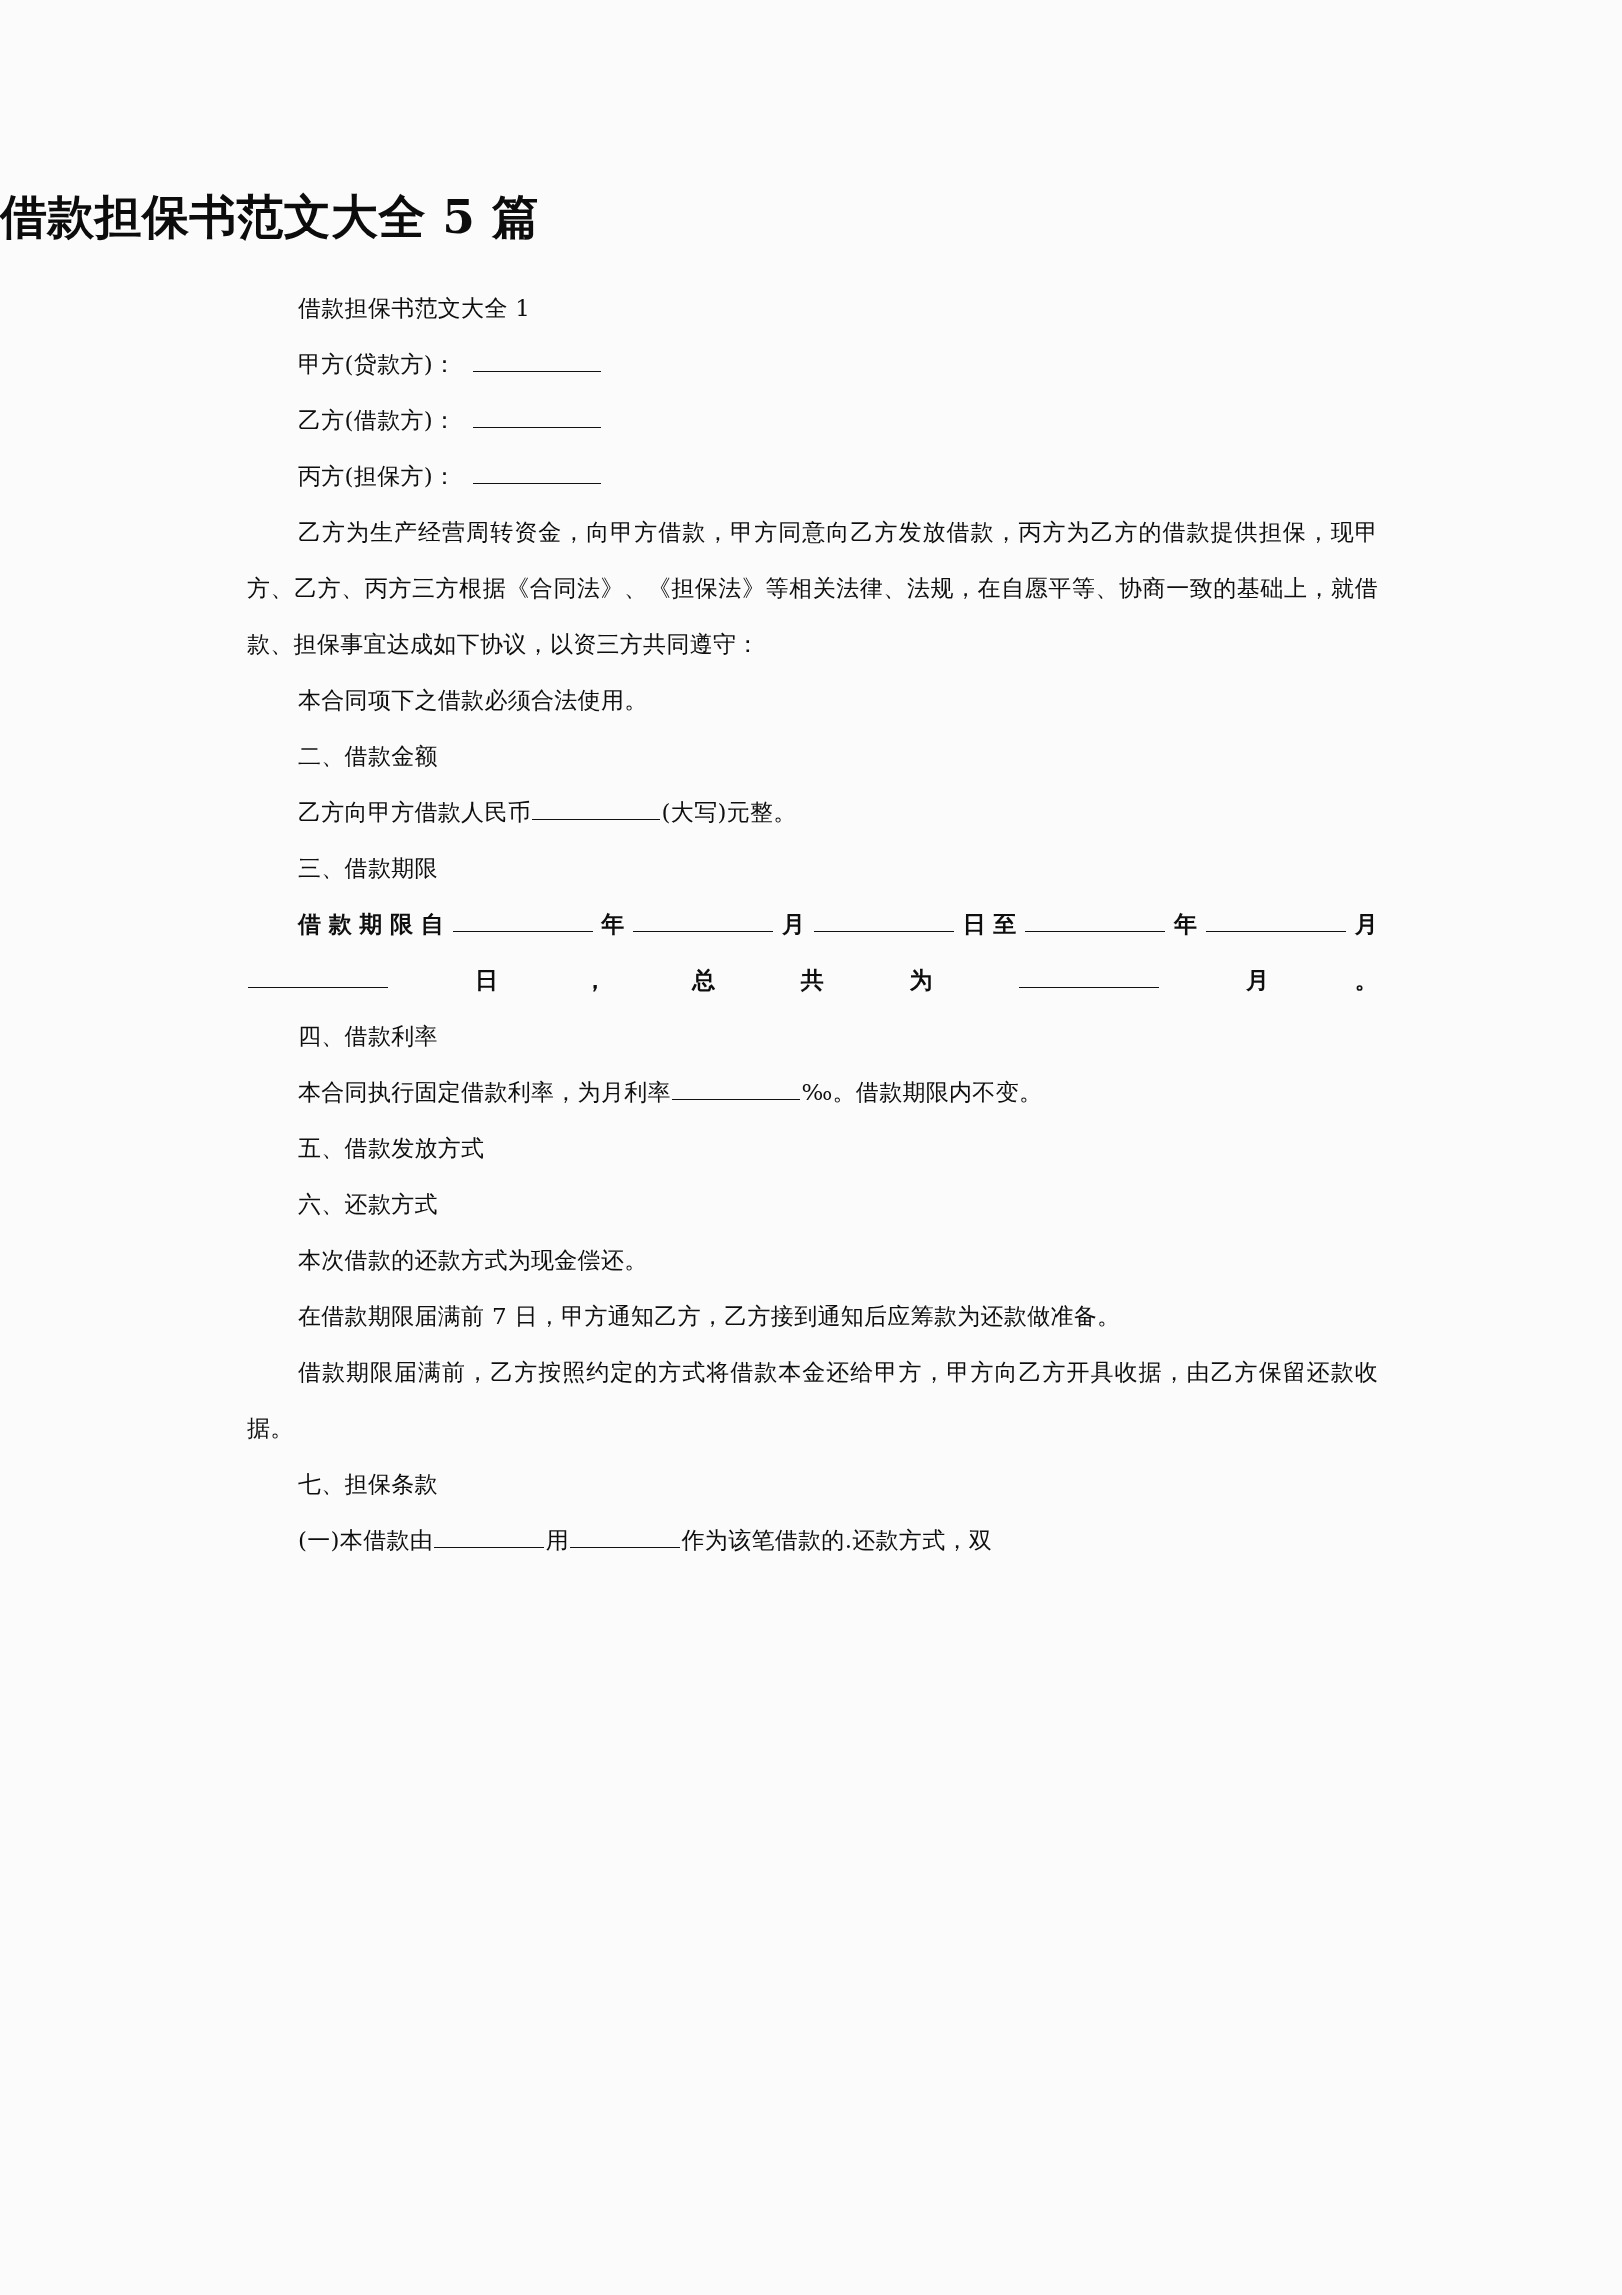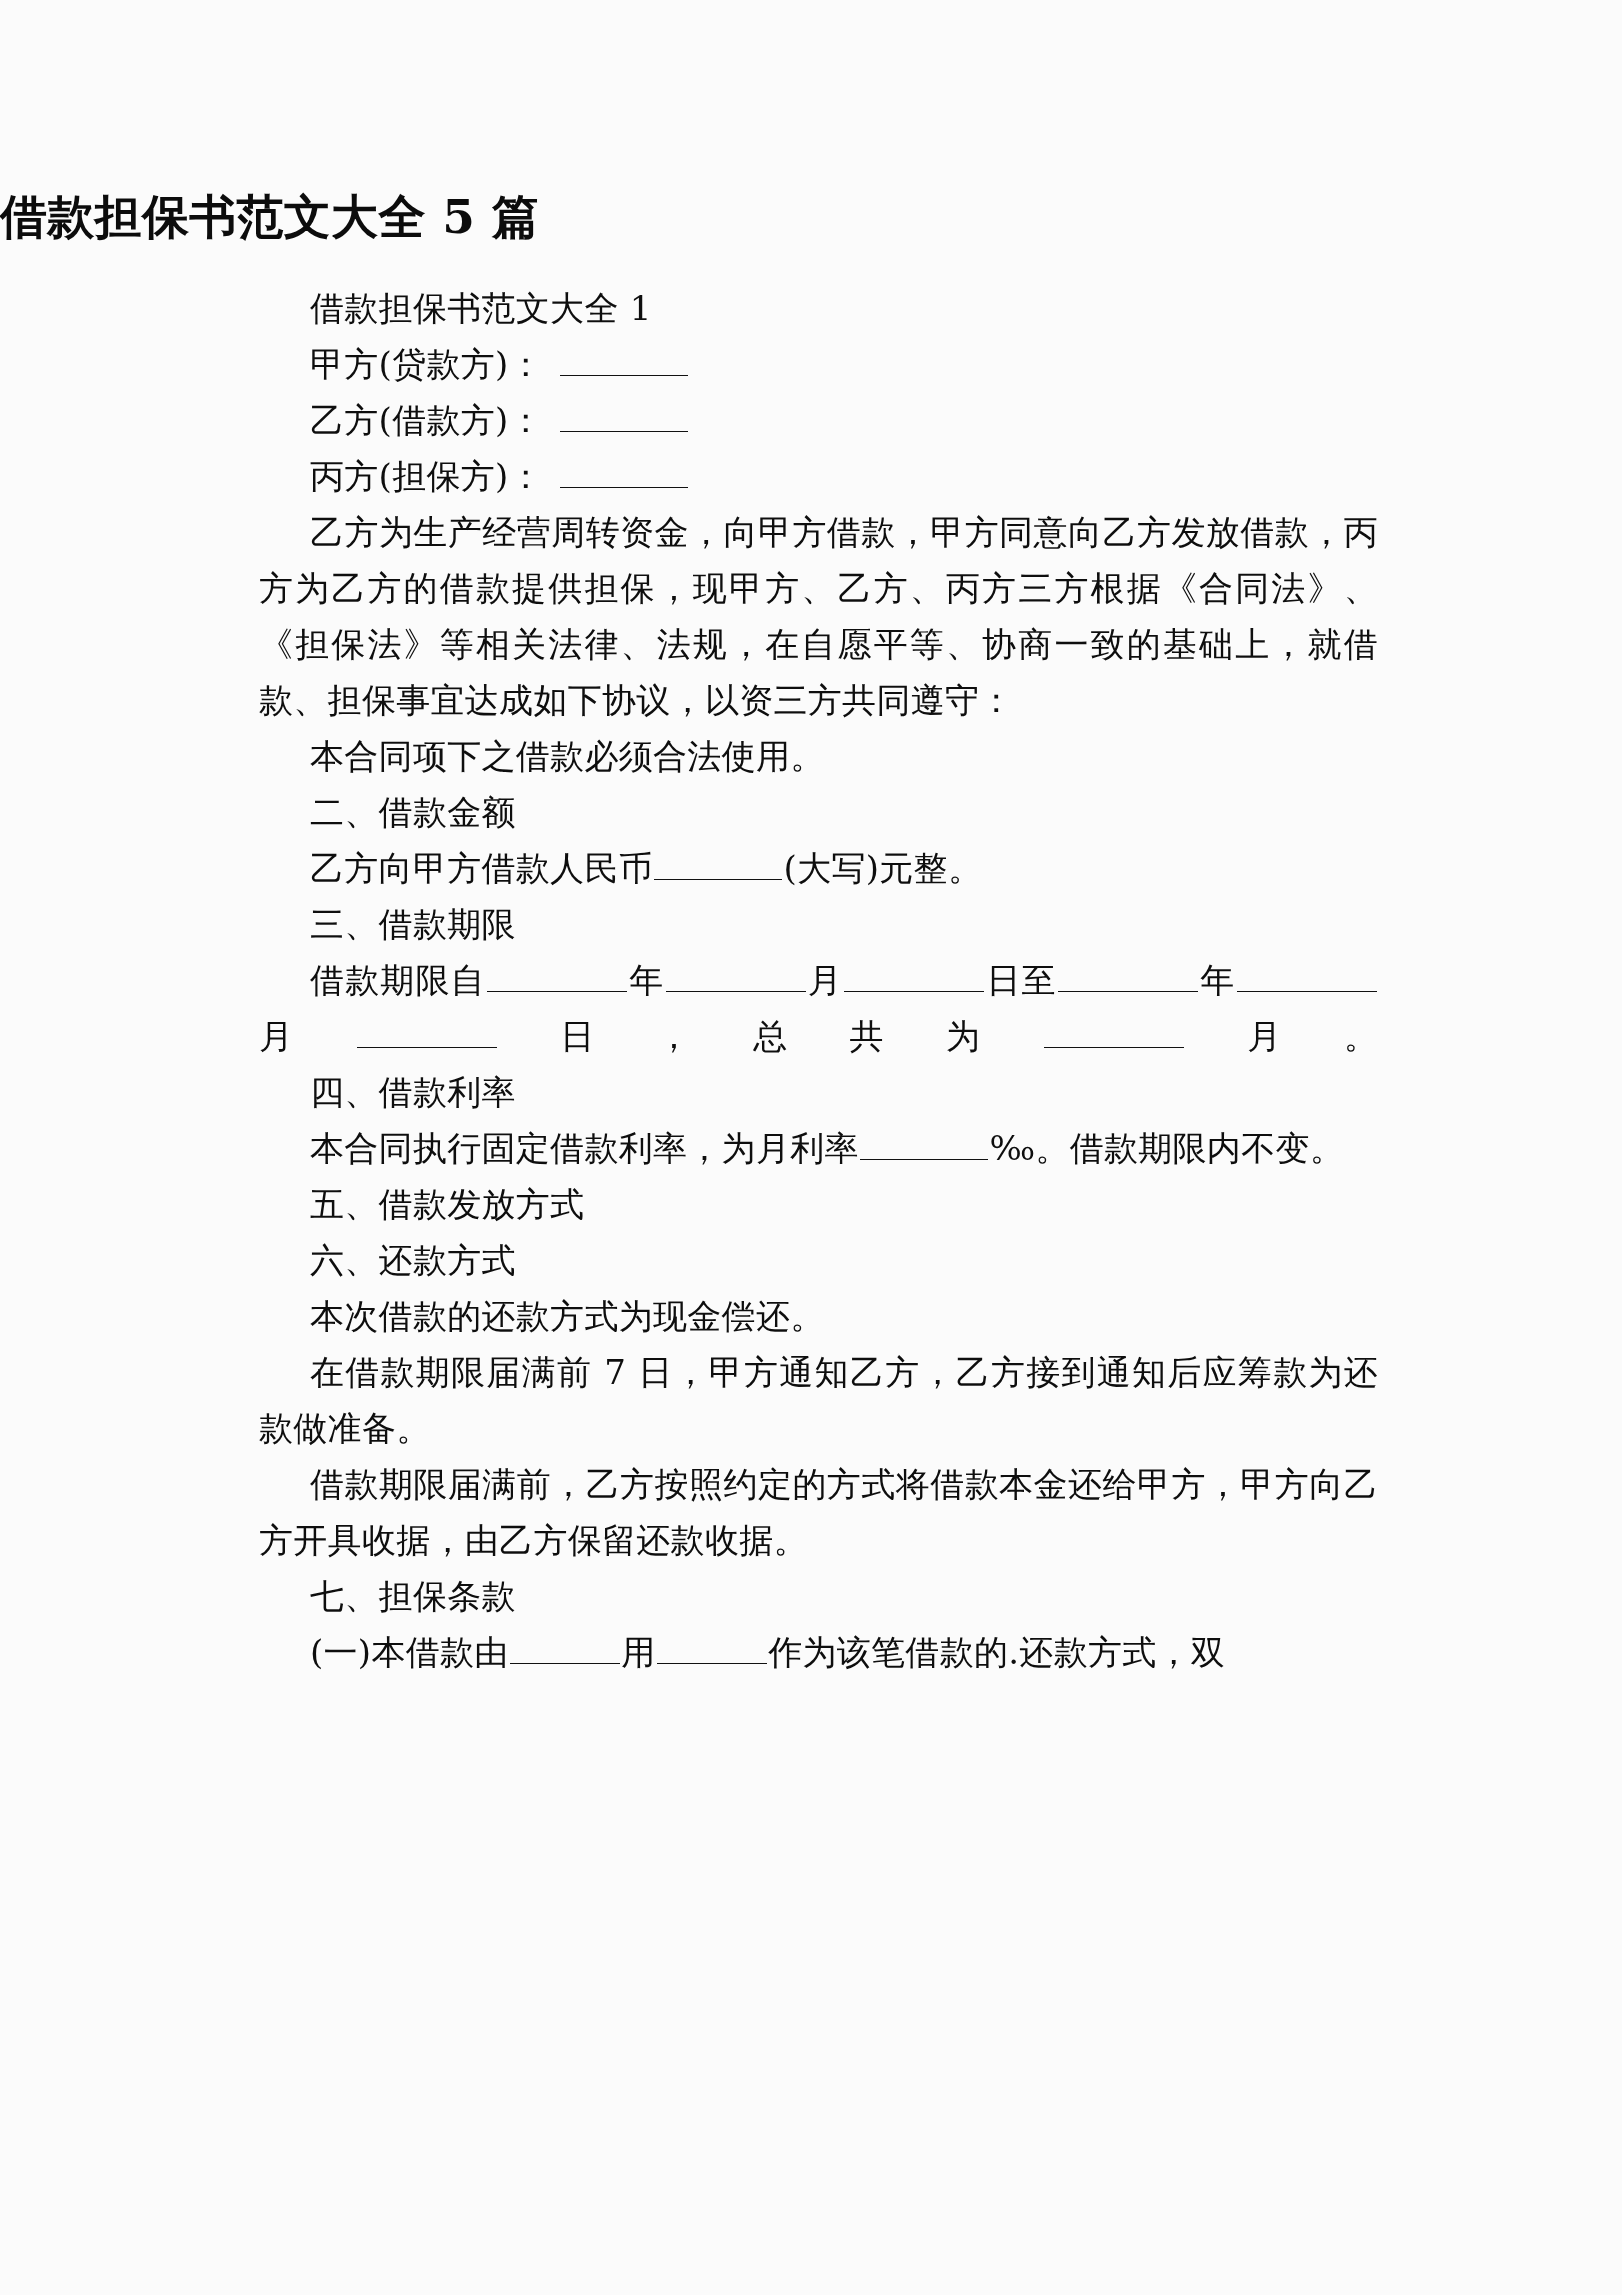--- a/index.html
+++ b/index.html
@@ -43,22 +43,22 @@
 
   
   .body-block {
     position: absolute;
     left: 247px;
     top: 280px;
     width: 1131px;
   }
 
   p.para {
-    margin: 0 0 0 12px;
-    font-size: 34px;
+    margin: 0 0 0 0;
+    font-size: 23px;
     line-height: 56px;
     text-align: justify;
     text-justify: inter-ideograph;
     text-align-last: left;
     letter-spacing: 0.3px;
     color: #0e0e0e;
     word-break: break-all;
   }
 
   
@@ -85,20 +85,21 @@
   }
   .blank-md  { width: 110px; }
   .blank-lg  { width: 128px; }
   .blank-xl  { width: 140px; }
   .blank-party { width: 128px; margin-left: 17px; }
 
   
   p.justify-full {
     text-align: justify;
     text-align-last: justify;
+    font-weight: bold;
   }
 </style>
 </head>
 <body>
 
 <div id="page">
 
   <div class="doc-title">借款担保书范文大全 5 篇</div>
 
   <div class="body-block">

